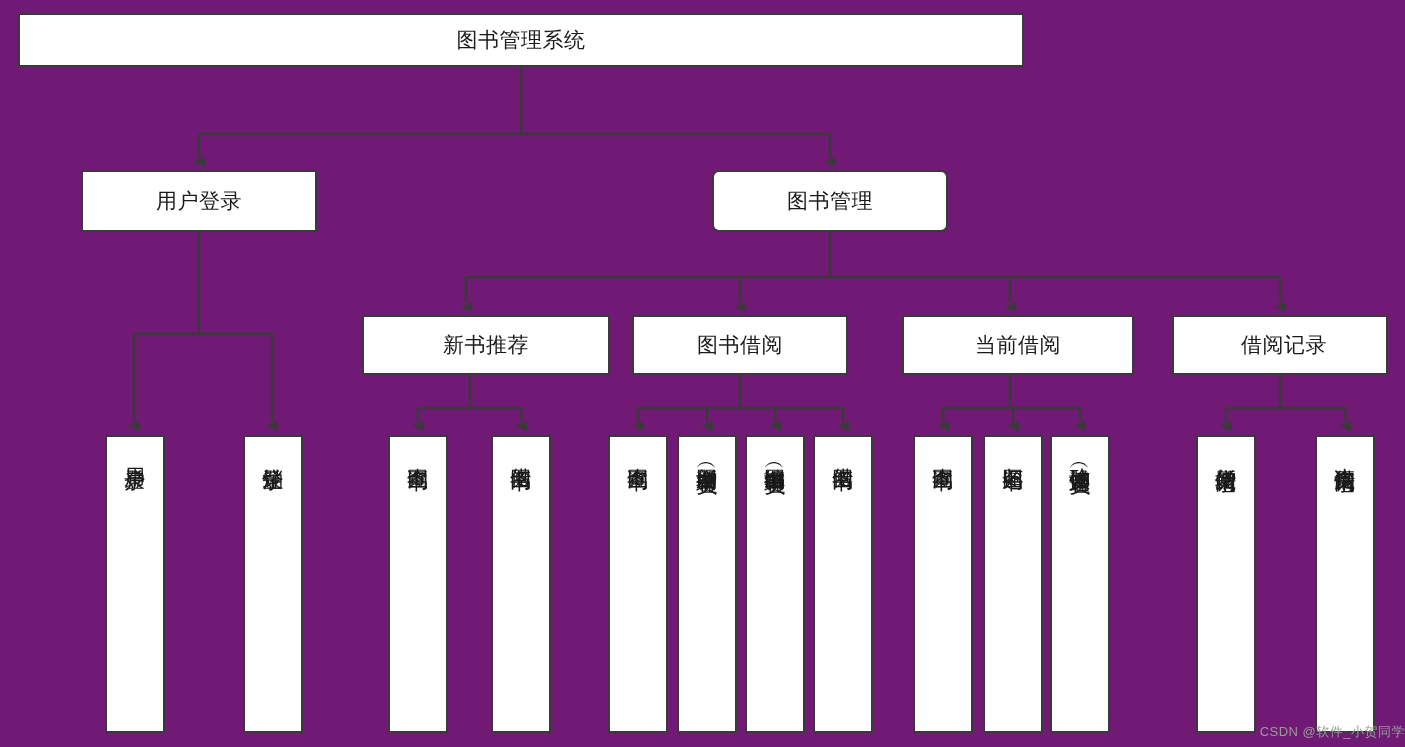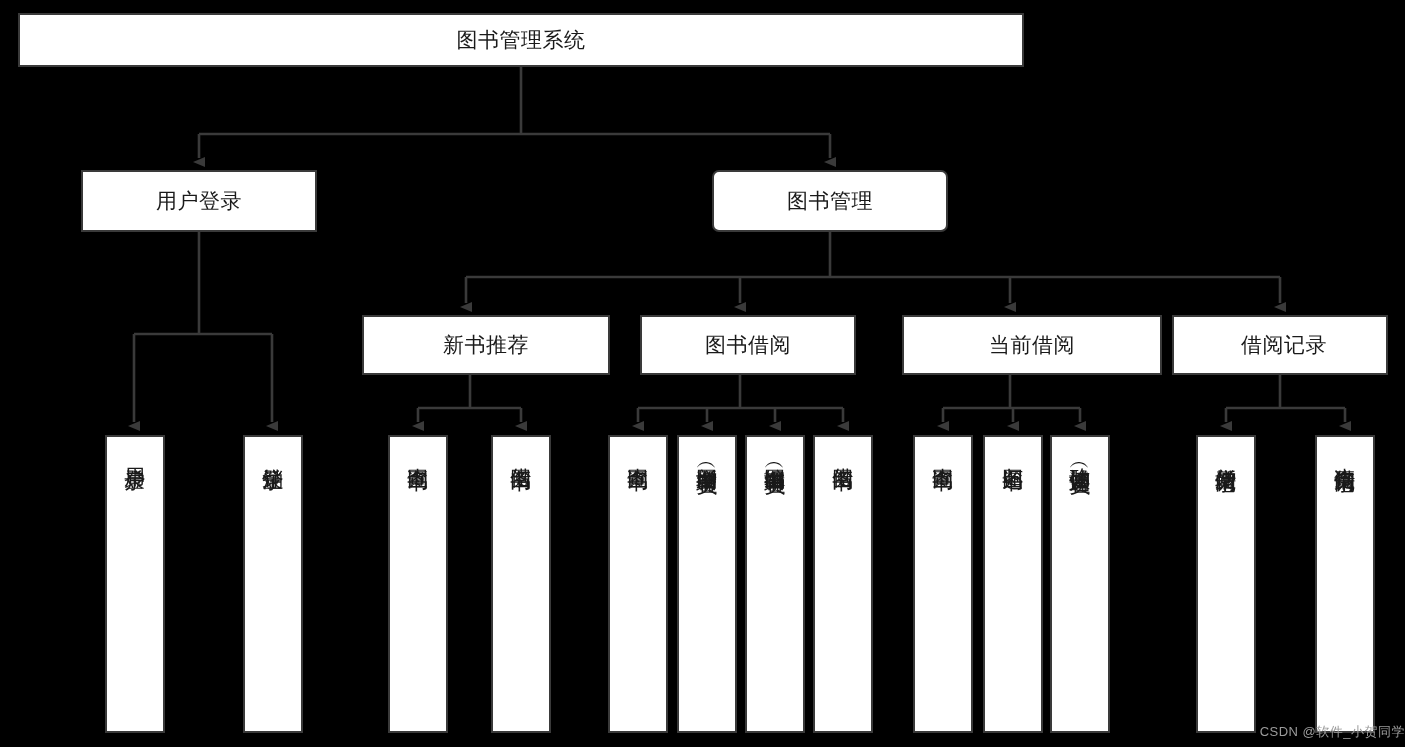--- a/index.html
+++ b/index.html
@@ -7,21 +7,21 @@
     padding: 0;
     background: #ffffff;
   }
   body {
     font-family: "Liberation Sans", "DejaVu Sans", sans-serif;
   }
   #canvas {
     position: relative;
     width: 1405px;
     height: 747px;
-    background: #000000;
+    background: #701a75;
     overflow: hidden;
   }
   svg.wires {
     position: absolute;
     left: 0;
     top: 0;
     width: 1405px;
     height: 747px;
     pointer-events: none;
   }
@@ -130,24 +130,24 @@
   <div class="node h" style="left:81px; top:170px; width:236px; height:62px;">
     <span class="label">用户登录</span>
   </div>
   <div class="node h" style="left:712px; top:170px; width:236px; height:62px;border-radius:7px;">
     <span class="label">图书管理</span>
   </div>
 
   <div class="node h" style="left:362px; top:315px; width:248px; height:60px;">
     <span class="label">新书推荐</span>
   </div>
-  <div class="node h" style="left:632px; top:315px; width:216px; height:60px;margin-left:8px;">
+  <div class="node h" style="left:632px; top:315px; width:216px; height:60px;">
     <span class="label">图书借阅</span>
   </div>
-  <div class="node h" style="left:902px; top:315px; width:260px; height:60px;">
+  <div class="node h" style="left:902px; top:315px; width:232px; height:60px;">
     <span class="label">当前借阅</span>
   </div>
   <div class="node h" style="left:1172px; top:315px; width:216px; height:60px;padding-left:8px;">
     <span class="label">借阅记录</span>
   </div>
 
   <div class="node v" style="left:105px; top:435px; width:60px; height:298px;">
     <span class="label">用户登录</span>
   </div>
   <div class="node v" style="left:243px; top:435px; width:60px; height:298px;">

